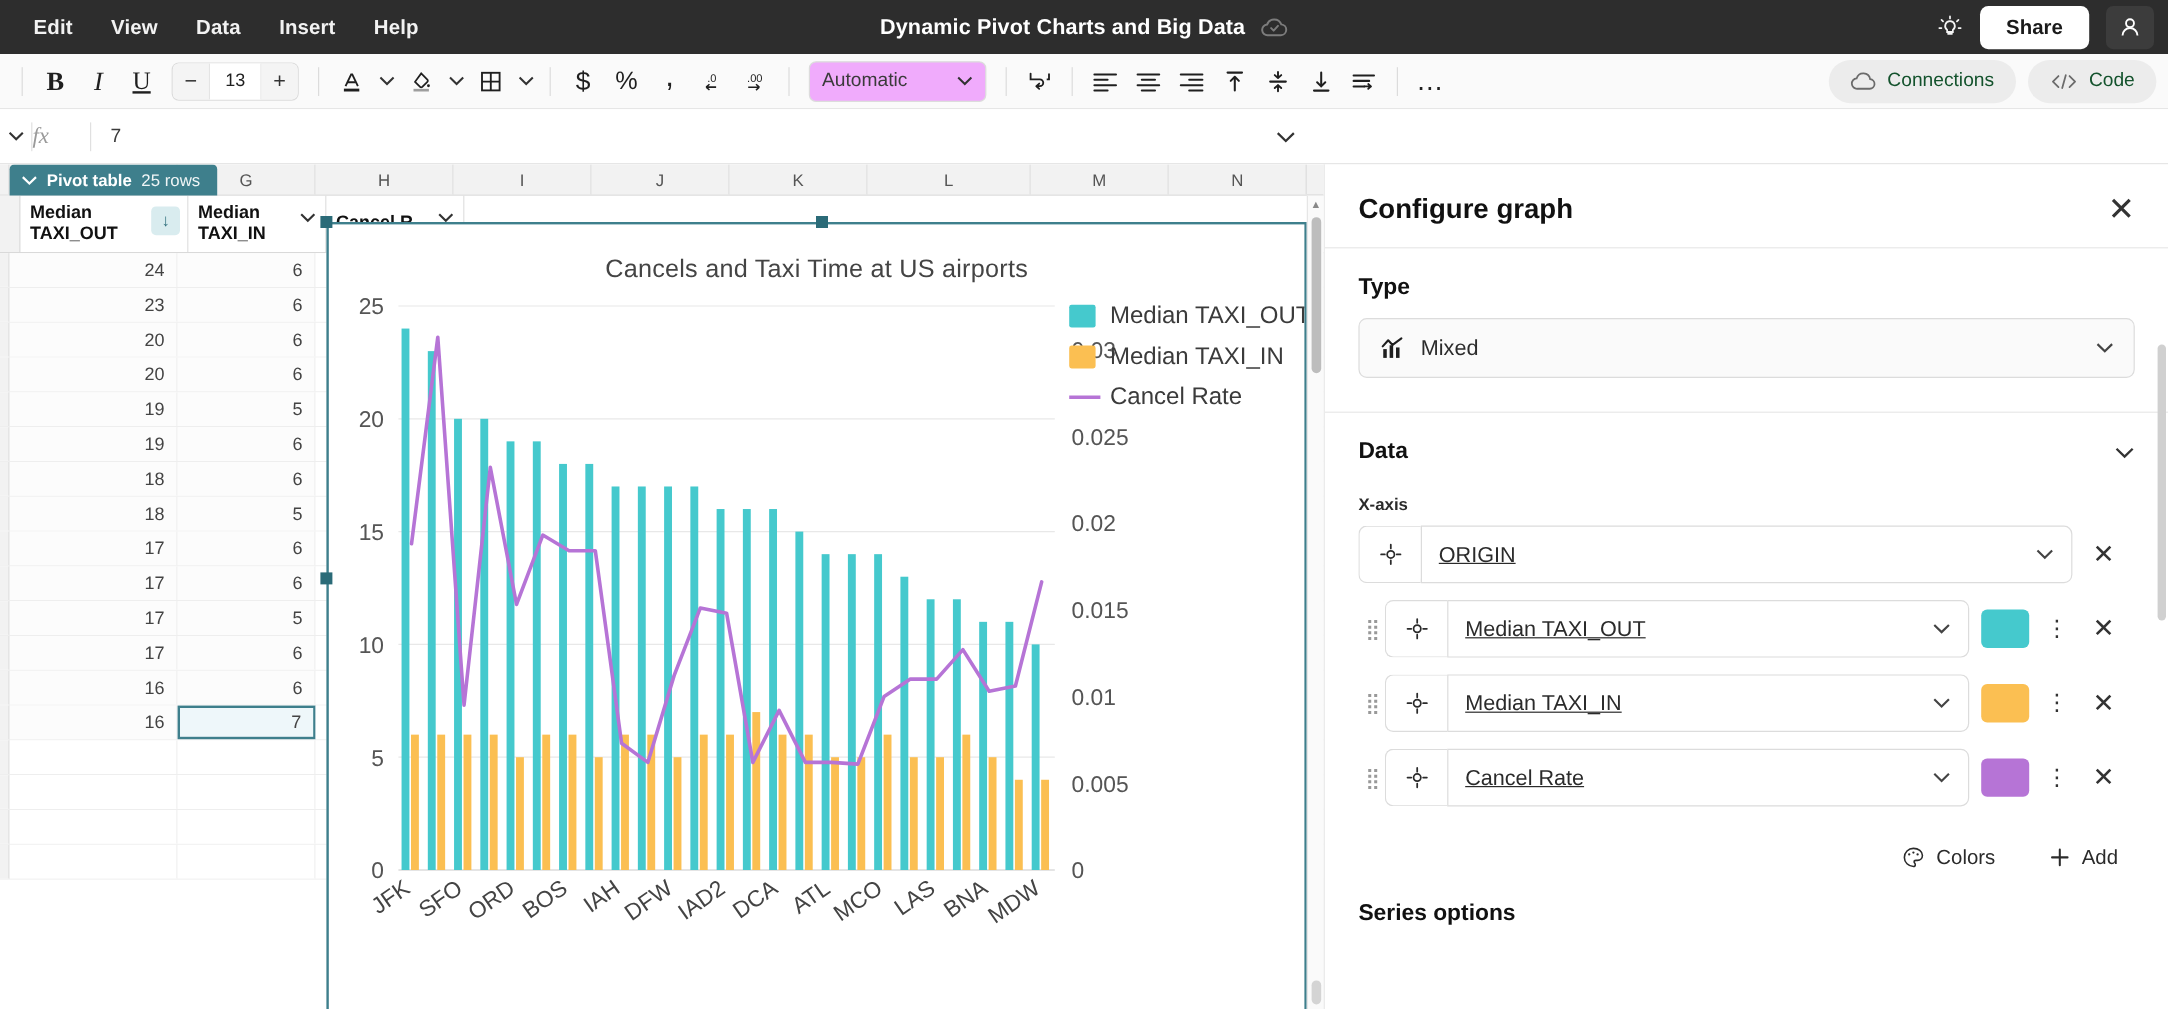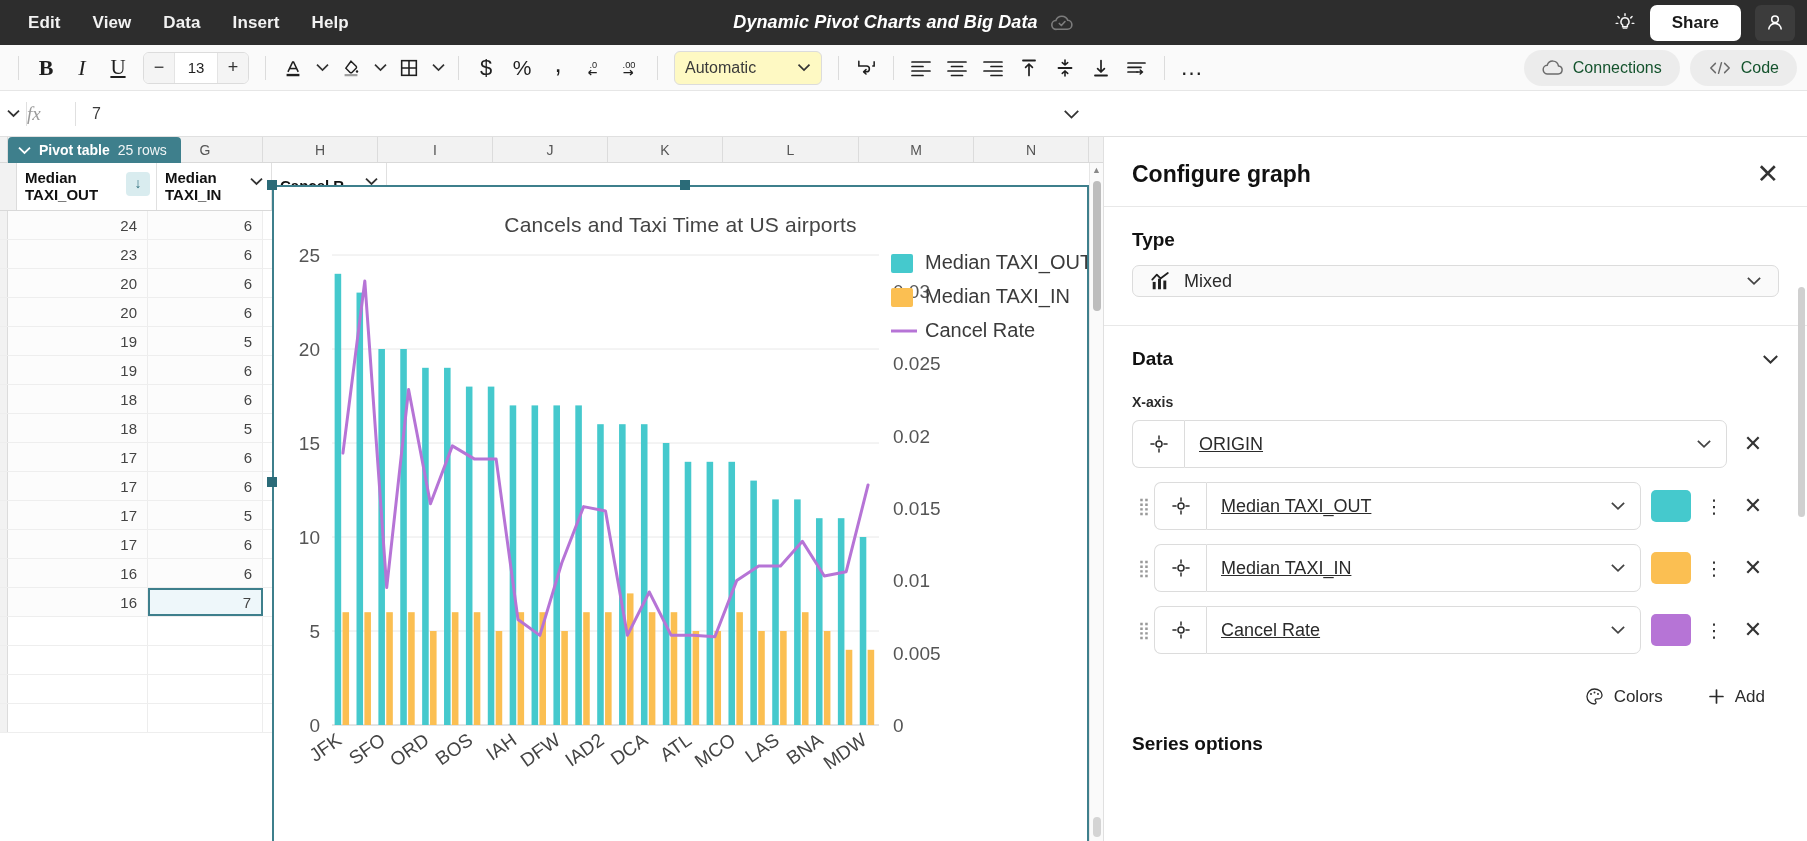--- a/index.html
+++ b/index.html
@@ -16,21 +16,21 @@
     height:45px; background:#2d2d2d; display:flex; align-items:center;
     position:relative; color:#fff;
   }
   .menu-items{ display:flex; align-items:center; padding-left:14px; gap:4px; }
   .menu-item{
     font-size:17px; font-weight:bold; color:#f2f2f2; padding:6px 14px;
     border-radius:5px; cursor:pointer; letter-spacing:.1px;
   }
   .doc-title-wrap{
     position:absolute; left:0; right:0; display:flex; justify-content:center;
-    align-items:center; gap:12px; pointer-events:none;font-style:italic;
+    align-items:center; gap:12px; pointer-events:none;
   }
   .doc-title{ font-size:18px; font-weight:bold; color:#ffffff; letter-spacing:.1px; }
   .cloud-check{ width:24px; height:18px; opacity:.55; }
   .topbar-right{
     margin-left:auto; display:flex; align-items:center; gap:14px; padding-right:12px;
   }
   .bulb{ width:22px; height:22px; opacity:.95; cursor:pointer;}
   .share-btn{
     background:#ffffff; color:#1a1a1a; font-size:17px; font-weight:bold;
     padding:8px 22px; border-radius:7px; cursor:pointer; border:none;
@@ -56,21 +56,21 @@
     display:flex; align-items:center; border:1px solid #dcdcdc; border-radius:6px;
     height:32px; overflow:hidden; background:#fff; margin:0 6px;
   }
   .fs-btn{ width:30px; height:32px; display:flex; align-items:center; justify-content:center;
     font-size:18px; cursor:pointer; color:#333; background:#f4f4f4;}
   .fs-val{ width:44px; text-align:center; font-size:15px; background:#fff; height:32px;
     line-height:32px; border-left:1px solid #e4e4e4; border-right:1px solid #e4e4e4; }
   .numfmt-select{
     display:flex; align-items:center; justify-content:space-between;
     width:148px; height:34px; border:1px solid #dcdcdc; border-radius:6px;
-    background:#fef9c3; padding:0 10px; font-size:16px; color:#3a3a3a; cursor:pointer;
+    background:#f0abfc; padding:0 10px; font-size:16px; color:#3a3a3a; cursor:pointer;
     margin:0 6px;
   }
   .pill-btn{
     display:flex; align-items:center; gap:9px; height:36px; padding:0 18px;
     background:#ececec; border-radius:18px; color:#14532d; font-size:16px;
     cursor:pointer; font-weight:500;
   }
   .toolbar-right{ margin-left:auto; display:flex; align-items:center; gap:10px; }
 
   
@@ -174,21 +174,21 @@
   .panel-head{ display:flex; align-items:center; justify-content:space-between;
      padding:24px 28px 18px 28px;}
   .panel-title{ font-size:23px; font-weight:bold; color:#111; }
   .panel-close{ font-size:27px; color:#333; cursor:pointer; line-height:1; font-weight:300;}
   .panel-hr{ height:1px; background:#e8e8e8; }
   .sect{ padding:22px 28px 6px 28px; }
   .sect-label{ font-size:19px; font-weight:bold; color:#111; margin-bottom:14px; }
   .sect-head-row{ display:flex; align-items:center; justify-content:space-between;
      padding:22px 28px 10px 28px;}
   .select-box{
-    display:flex; align-items:center; gap:12px; height:32px;
+    display:flex; align-items:center; gap:12px; height:50px;
     border:1px solid #dcdcdc; border-radius:7px; padding:0 16px; background:#fafafa;
     font-size:18px; color:#2b2b2b; cursor:pointer; justify-content:space-between;
   }
   .select-box .left{ display:flex; align-items:center; gap:12px; }
   .sub-label{ font-size:14px; font-weight:bold; color:#2b2b2b; margin:14px 0 10px 0; }
   .field-row{ display:flex; align-items:center; gap:0; margin-bottom:14px; }
   .icon-box{
     width:52px; height:48px; border:1px solid #dcdcdc; border-right:none;
     border-radius:7px 0 0 7px; display:flex; align-items:center; justify-content:center;
     background:#fff; cursor:pointer;

